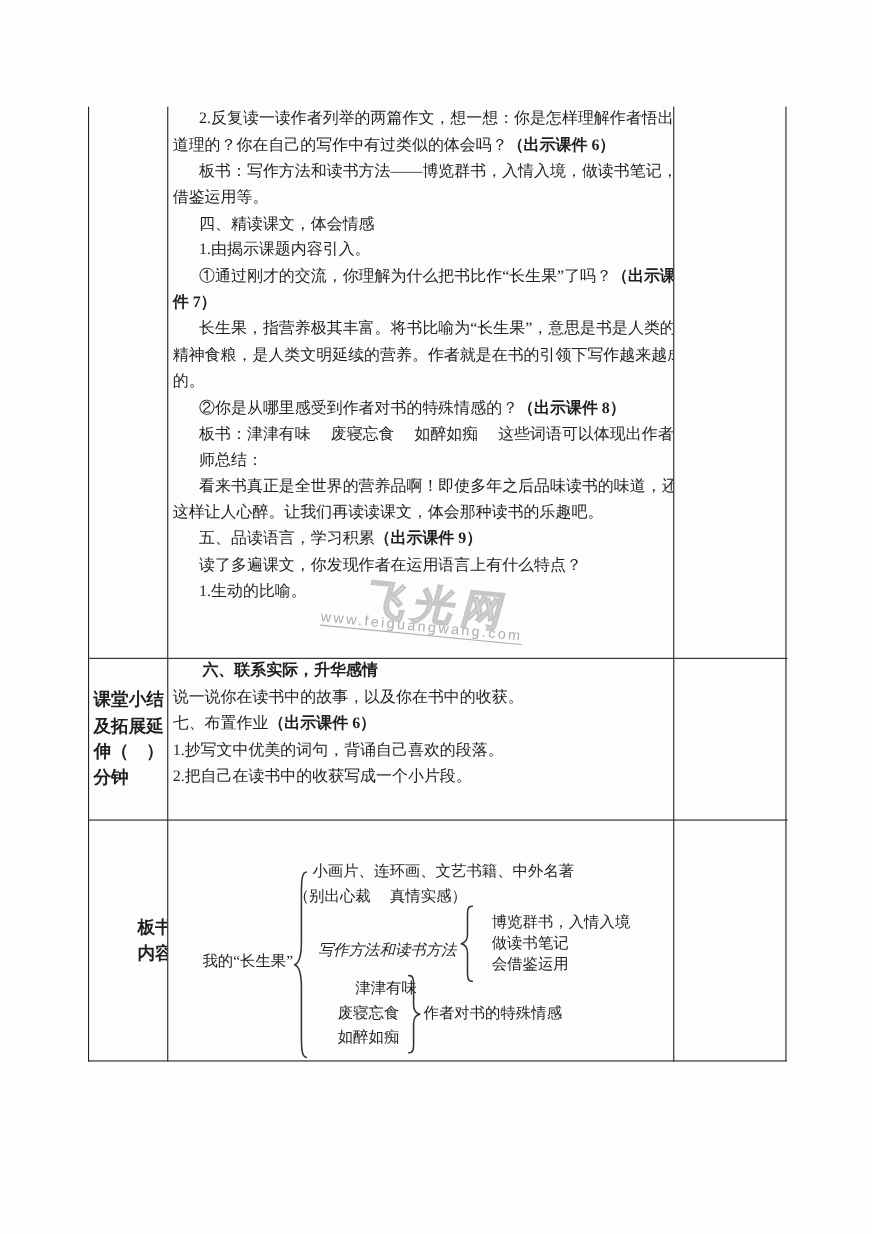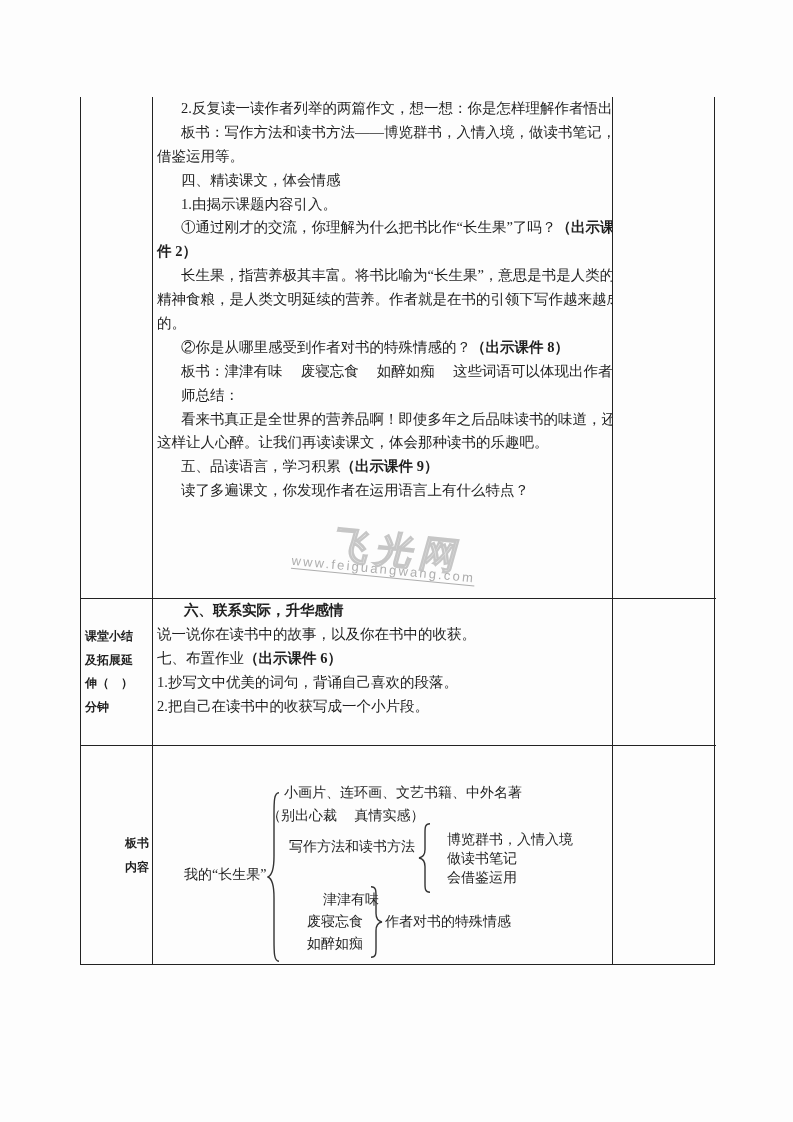--- a/index.html
+++ b/index.html
@@ -27,21 +27,21 @@
   .b-b { border-bottom:1px solid #222; }
 
   
   .content { font-size:14.5px; }
   .line { height:23.9px; line-height:23.9px; white-space:pre; }
   .ind0 { padding-left:4px; }
   .ind1 { padding-left:28px; }
   .ind2 { padding-left:31px;font-weight:bold; }
   .line b { font-weight:bold; }
 
-  .label-cell { font-size:12px; font-weight:bold; line-height:23.5px; padding-left:4px; }
+  .label-cell { font-size:16px; font-weight:bold; line-height:23.5px; padding-left:4px; }
   .label-pt-r2 { padding-top:26px; }
   .label-pt-r3 { padding-top:86px;margin-left:40px; }
   .lbl-line { white-space:pre; }
 
   
   .board { position:relative; width:100%; height:100%; font-size:14px; }
   .bd { position:absolute; white-space:pre; line-height:17px; }
   .brace { position:absolute; }
   .brace svg { display:block; width:100%; height:100%; }
 </style>
@@ -53,36 +53,38 @@
   <div class="watermark">
     <div class="wm-brand">飞光网</div>
     <div class="wm-url">www.feiguangwang.com</div>
   </div>
 
   <div class="tbl">
 
     <div class="cell b-r b-b label-cell"></div>
     <div class="cell b-r b-b content">
         <div class="line ind1"><span>2.反复读一读作者列举的两篇作文，想一想：你是怎样理解作者悟出的</span></div>
+        <div class="line ind0"><span>道理的？你在自己的写作中有过类似的体会吗？</span><b>（出示课件 6）</b></div>
         <div class="line ind1"><span>板书：写作方法和读书方法——博览群书，入情入境，做读书笔记，会</span></div>
         <div class="line ind0"><span>借鉴运用等。</span></div>
         <div class="line ind1"><span>四、精读课文，体会情感</span></div>
         <div class="line ind1"><span>1.由揭示课题内容引入。</span></div>
         <div class="line ind1"><span>①通过刚才的交流，你理解为什么把书比作“长生果”了吗？</span><b>（出示课</b></div>
-        <div class="line ind0"><b>件 2）</b></div>
+        <div class="line ind0"><b>件 7）</b></div>
         <div class="line ind1"><span>长生果，指营养极其丰富。将书比喻为“长生果”，意思是书是人类的</span></div>
         <div class="line ind0"><span>精神食粮，是人类文明延续的营养。作者就是在书的引领下写作越来越成熟</span></div>
         <div class="line ind0"><span>的。</span></div>
         <div class="line ind1"><span>②你是从哪里感受到作者对书的特殊情感的？</span><b>（出示课件 8）</b></div>
         <div class="line ind1"><span>板书：津津有味　 废寝忘食　 如醉如痴　 这些词语可以体现出作者对</span></div>
         <div class="line ind1"><span>师总结：</span></div>
         <div class="line ind1"><span>看来书真正是全世界的营养品啊！即使多年之后品味读书的味道，还是</span></div>
         <div class="line ind0"><span>这样让人心醉。让我们再读读课文，体会那种读书的乐趣吧。</span></div>
         <div class="line ind1"><span>五、品读语言，学习积累</span><b>（出示课件 9）</b></div>
         <div class="line ind1"><span>读了多遍课文，你发现作者在运用语言上有什么特点？</span></div>
+        <div class="line ind1"><span>1.生动的比喻。</span></div>
       </div>
     <div class="cell b-b"></div>
 
     <div class="cell b-r b-b label-cell label-pt-r2">
         <div class="lbl-line">课堂小结</div>
         <div class="lbl-line">及拓展延</div>
         <div class="lbl-line">伸（　）</div>
         <div class="lbl-line">分钟</div>
       </div>
     <div class="cell b-r b-b content">
@@ -103,21 +105,21 @@
         <span class="bd" style="left:31px; top:120px;">我的“长生果”</span>
 
         <div class="brace" style="left:114px; top:45px; width:14px; height:172px;">
           <svg viewBox="0 0 14 100" preserveAspectRatio="none" aria-hidden="true">
             <path d="M 12 1 C 7 1 7 6 7 14 L 7 38 C 7 46 5 49 1 50 C 5 51 7 54 7 62 L 7 86 C 7 94 7 99 12 99" fill="none" stroke="#333" stroke-width="1.4" vector-effect="non-scaling-stroke"></path>
           </svg>
         </div>
 
         <span class="bd" style="left:131px; top:38px;">小画片、连环画、文艺书籍、中外名著</span>
         <span class="bd" style="left:114px; top:61px;">（别出心裁　 真情实感）</span>
-        <span class="bd" style="left:136px; top:92px;">写作方法和读书方法</span>
+        <span class="bd" style="left:136px; top:110px;font-style:italic;">写作方法和读书方法</span>
 
         <div class="brace" style="left:265px; top:77px; width:14px; height:70px;">
           <svg viewBox="0 0 14 100" preserveAspectRatio="none" aria-hidden="true">
             <path d="M 12 1 C 7 1 7 6 7 14 L 7 38 C 7 46 5 49 1 50 C 5 51 7 54 7 62 L 7 86 C 7 94 7 99 12 99" fill="none" stroke="#333" stroke-width="1.4" vector-effect="non-scaling-stroke"></path>
           </svg>
         </div>
 
         <span class="bd" style="left:294px; top:85px;">博览群书，入情入境</span>
         <span class="bd" style="left:294px; top:104px;">做读书笔记</span>
         <span class="bd" style="left:294px; top:123px;">会借鉴运用</span>

